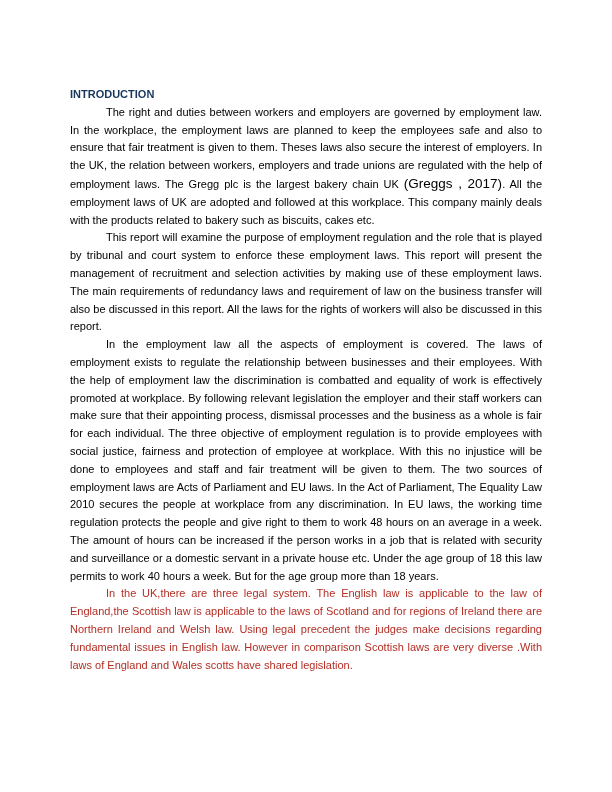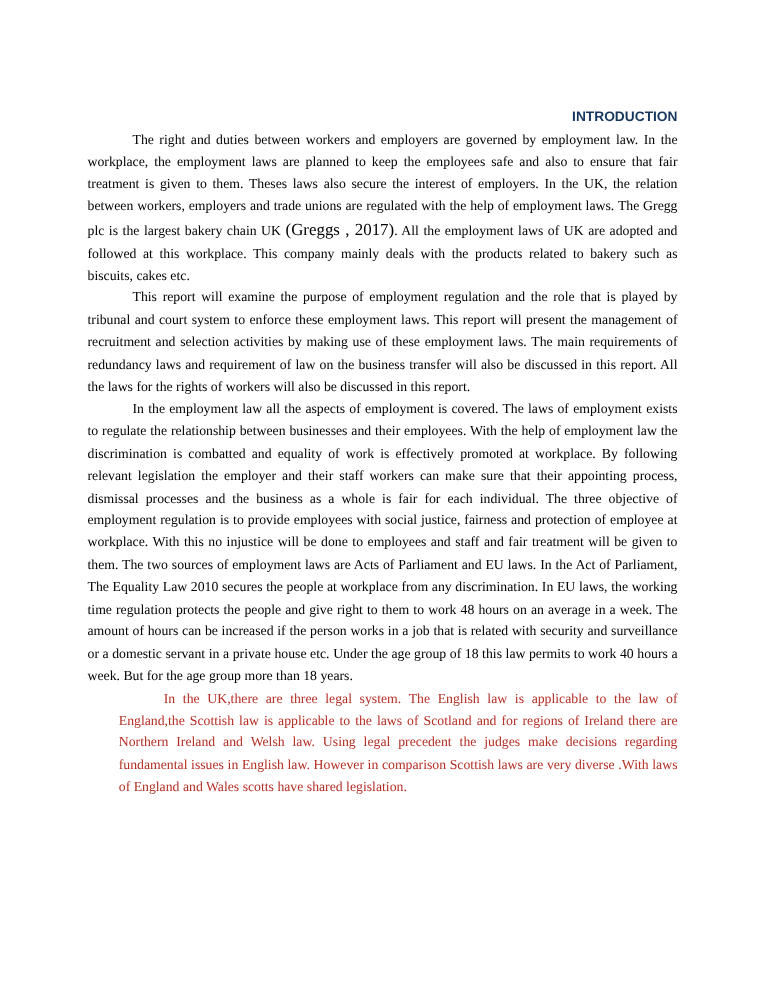--- a/index.html
+++ b/index.html
@@ -17,34 +17,31 @@
     position: absolute;
     left: 70px;
     right: 70px;
     top: 86px;
   }
   .heading {
     font-size: 11px;
     font-weight: bold;
     color: var(--heading-color, #17365D);
     line-height: 17.8px;
-    text-align: right;
-    margin-left: 47px;
+    text-align: left;
   }
   p.para {
     font-size: 11px;
     line-height: 17.8px;
     text-align: justify;
     text-indent: 36px;
     color: #000000;
-    font-family: Liberation Serif, serif;
   }
   p.para.red {
     color: var(--note-color, #B42E24);
-    margin-left: 25px;
   }
   .citation {
     font-size: 13.5px;
   }
 </style>
 </head>
 <body>
 
 <div class="page">
   <div class="content">

